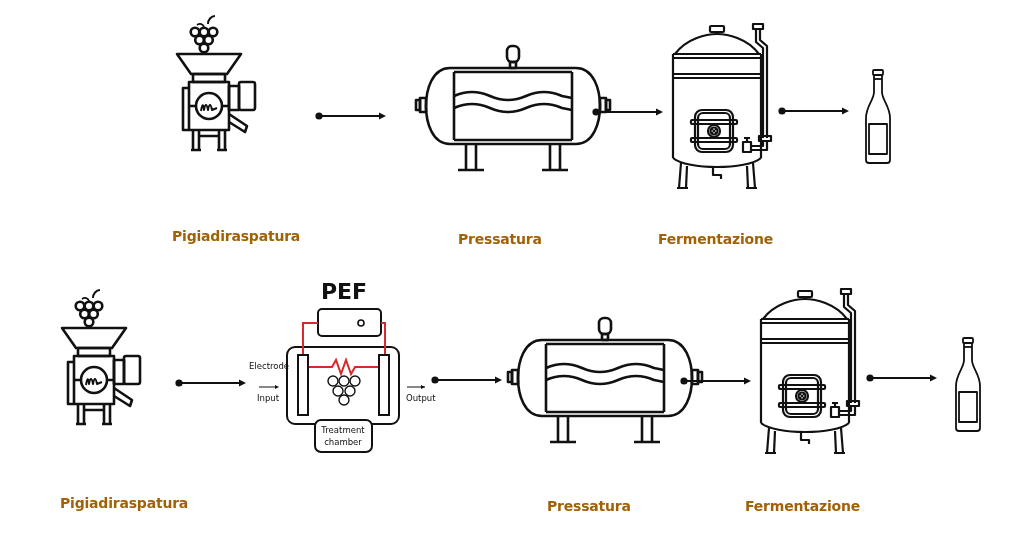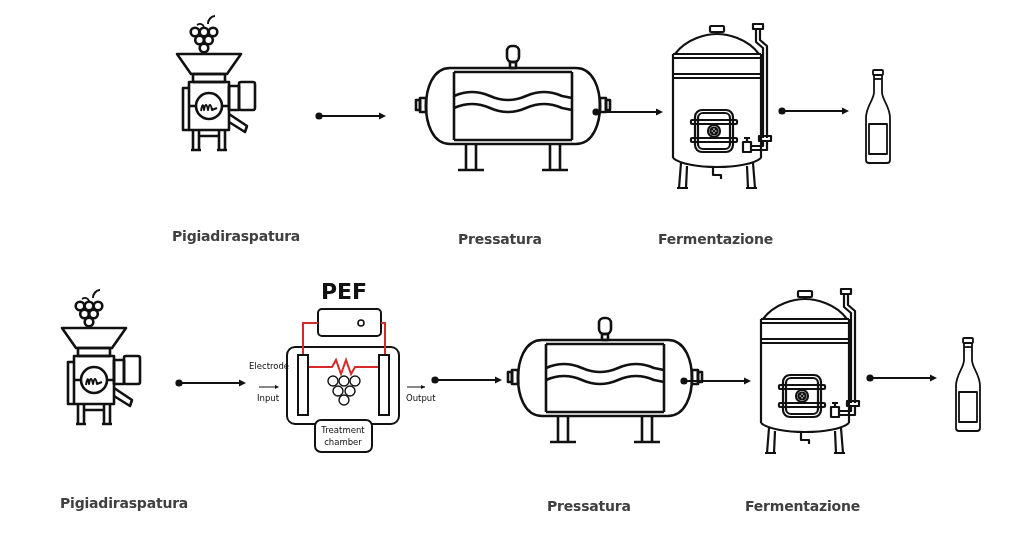--- a/index.html
+++ b/index.html
@@ -1,18 +1,18 @@
 <!DOCTYPE html>
 <html><head>
 <meta charset="utf-8">
 <style>
   html, body { margin: 0; padding: 0; background: #ffffff; }
   body { width: 1024px; height: 546px; position: relative; overflow: hidden; font-family: "Liberation Sans", sans-serif; }
   .canvas { position: absolute; left: 0; top: 0; width: 1024px; height: 546px; }
-  .label { position: absolute; font-family: "DejaVu Sans", sans-serif; font-weight: bold; font-size: 14px; color: #404040; white-space: nowrap; letter-spacing: -0.2px; }
+  .label { position: absolute; font-family: "DejaVu Sans", sans-serif; font-weight: bold; font-size: 14px; color: #a16207; white-space: nowrap; letter-spacing: -0.2px; }
   svg text { font-family: "DejaVu Sans", sans-serif; }
 </style>
 </head>
 <body>
 
 <svg class="canvas" viewBox="0 0 1024 546" xmlns="http://www.w3.org/2000/svg">
   <defs>
 
     <g id="crusher" fill="none" stroke="#111" stroke-width="2.6" stroke-linejoin="round">
 

